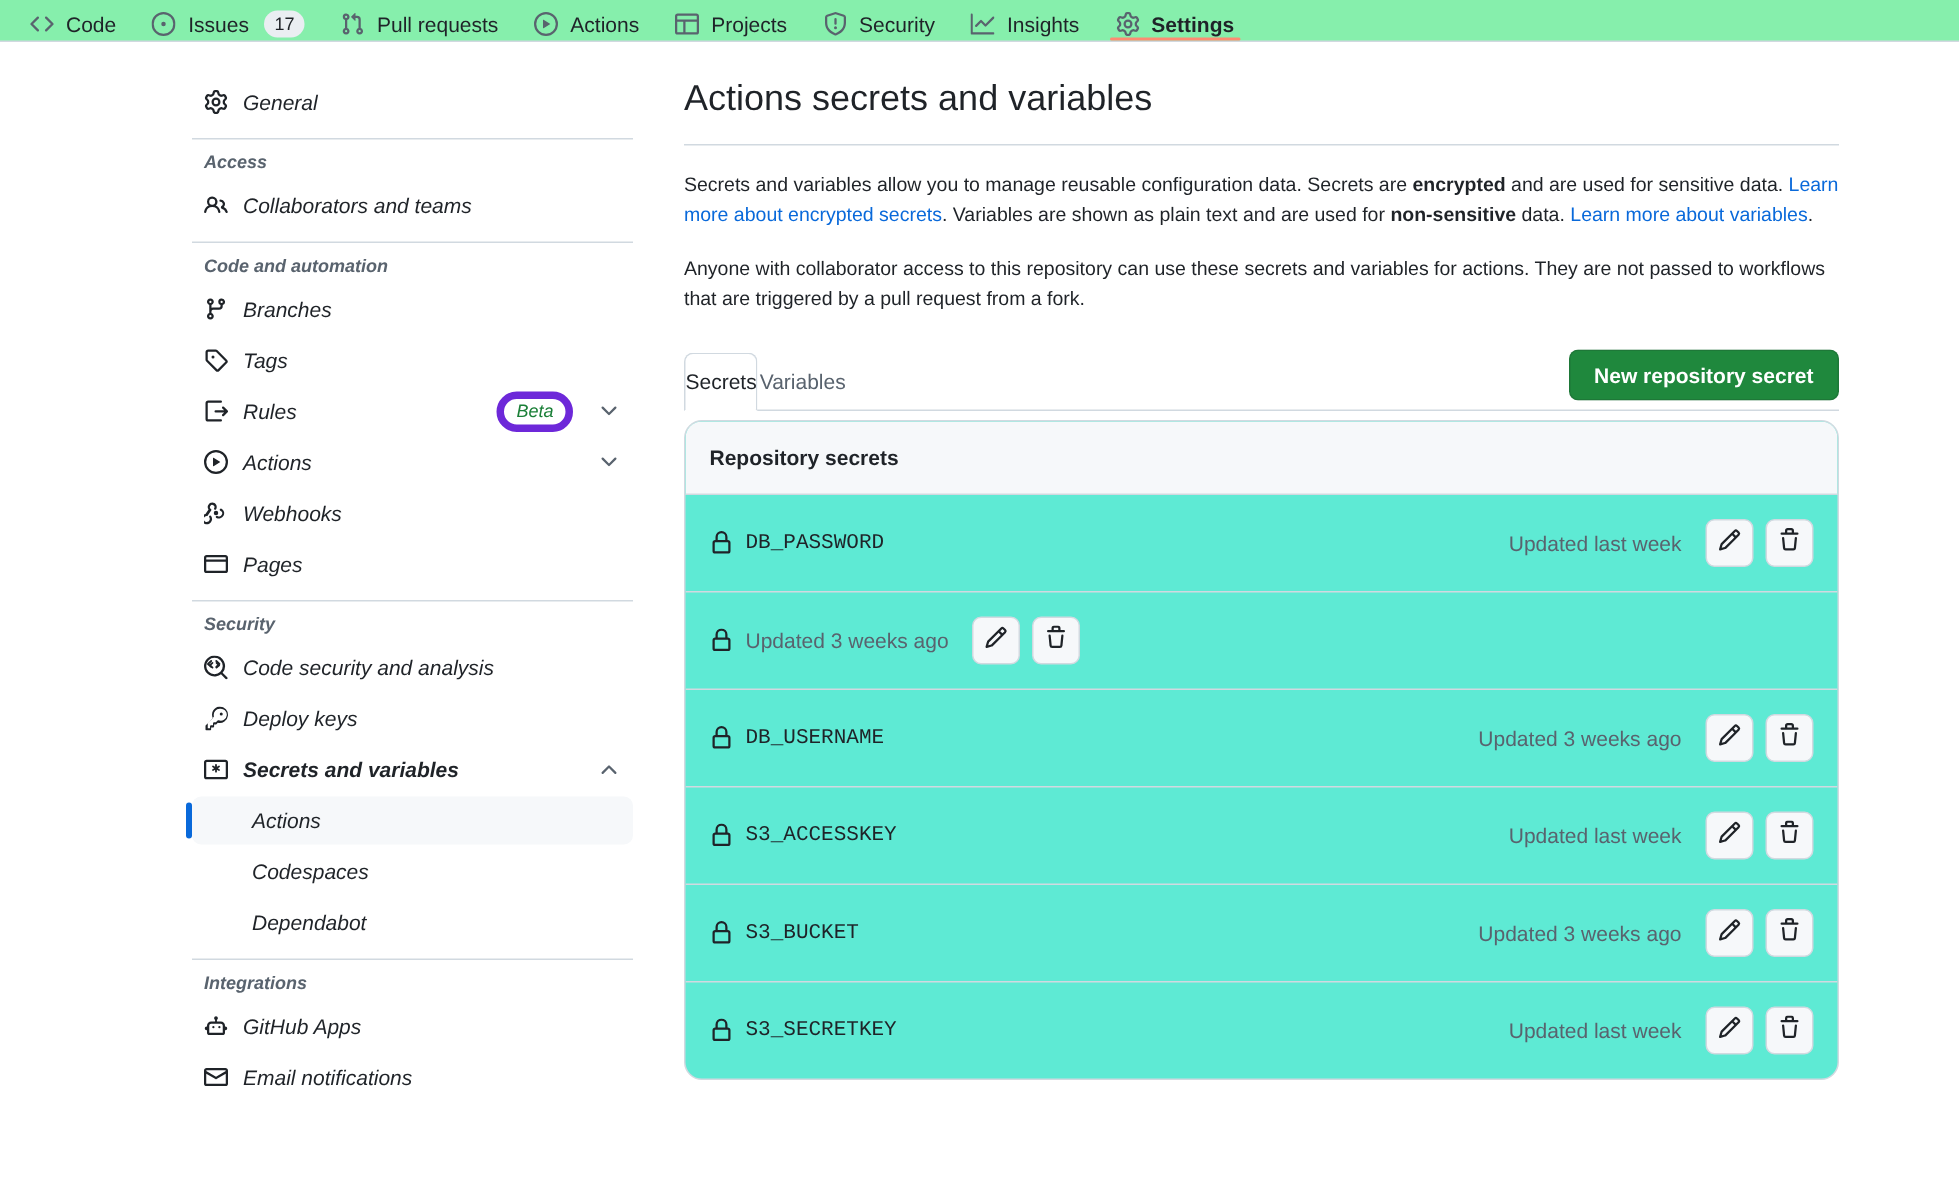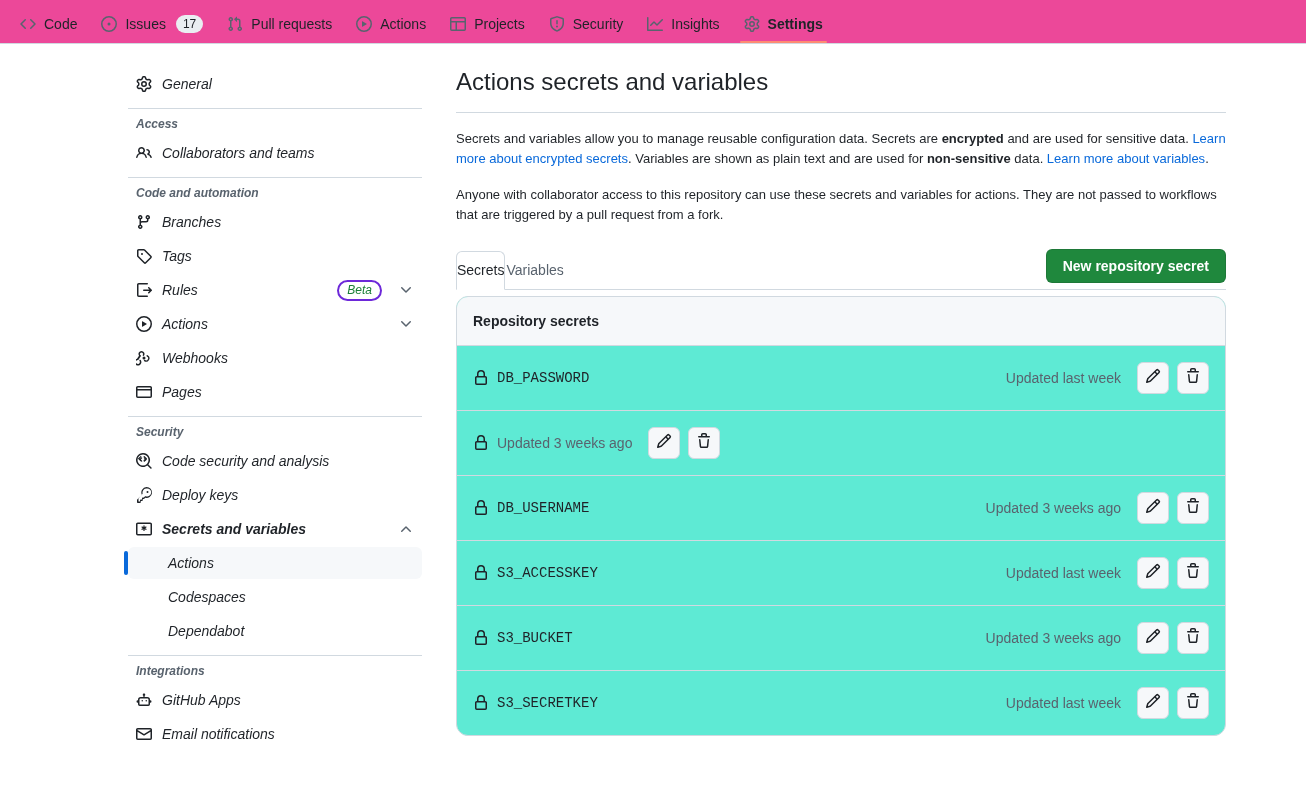--- a/index.html
+++ b/index.html
@@ -7,26 +7,26 @@
     margin: 0; padding: 0;
     width: 1306px; height: 801px;
     background: #ffffff;
     font-family: "Liberation Sans", sans-serif;
     color: #1f2328;
     overflow: hidden;
   }
 
   
   #repo-nav {
-    height: 44px;
+    height: 28px;
     border-bottom: 1px solid #d1d9e0;
     display: flex;
     align-items: flex-end;
     padding: 0 8px 0 8px;
-    background: #ec4899;
+    background: #86efac;
     position: relative;
   }
   .nav-item {
     display: flex;
     align-items: center;
     gap: 8px;
     padding: 0 8px 8px 8px;
     margin: 0 4px;
     height: 100%;
     font-size: 14px;
@@ -107,21 +107,21 @@
     margin: 8px 0 8px 0;
   }
   .side-section-title {
     font-size: 12px;
     font-weight: bold;
     color: #59636e;
     padding: 0 8px;
     margin: 8px 0 6px 0;
   }
   .beta-badge {
-    border: 2px solid #6d28d9;
+    border: 5px solid #6d28d9;
     color: #1a7f37;
     border-radius: 20px;
     font-size: 12px;
     line-height: 17px;
     padding: 0 8px;
     font-weight: normal;
     margin-right: 6px;
   }
   .chev { color: #59636e; display: inline-flex; flex: 0 0 16px; }
 

